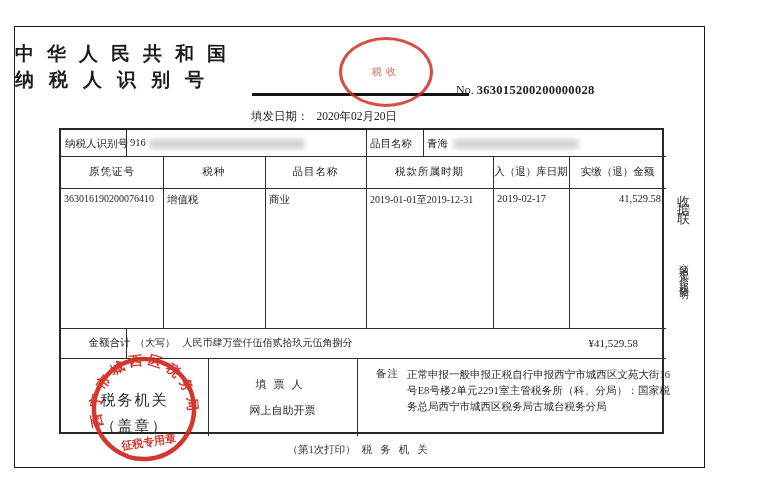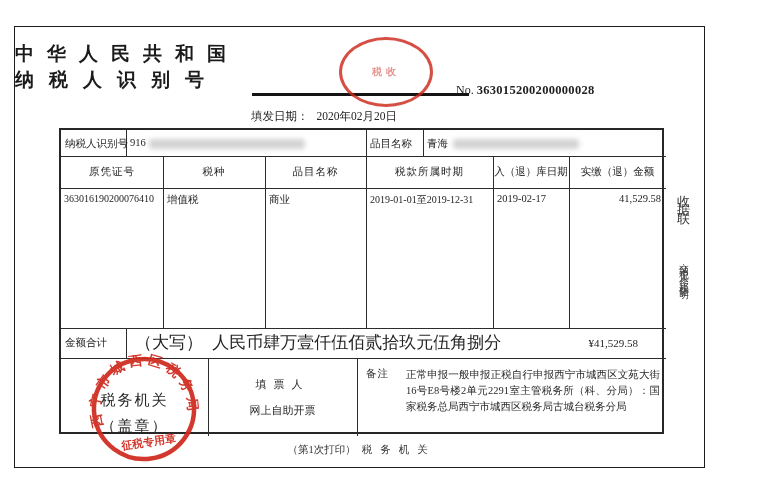--- a/index.html
+++ b/index.html
@@ -28,22 +28,22 @@
   .th{position:absolute;top:26px;height:32px;display:flex;align-items:center;justify-content:center;
     font-size:10.5px;color:#242424;letter-spacing:1px}
   .blob{position:absolute;height:10px;border-radius:3px;background:#c4c4c4;filter:blur(2.5px);opacity:.75}
   .amt{text-align:right}
   
   .auth-cell{position:absolute;left:0;top:228px;width:147px;height:78px;display:flex;flex-direction:column;
     align-items:center;justify-content:flex-end;gap:7px;font-size:15px;letter-spacing:2px;color:#2a2a2a}
   .filler-cell{position:absolute;left:147px;top:228px;width:149px;height:78px;display:flex;flex-direction:column;
     align-items:center;justify-content:center;gap:11px;font-size:11px;color:#2a2a2a}
   .filler-title{letter-spacing:7px}
-  .remark-cell{position:absolute;left:296px;top:228px;width:309px;height:78px;display:flex;
-    padding:9px 6px 0 9px;gap:17px;font-size:10.5px;color:#2a2a2a}
+  .remark-cell{position:absolute;left:306px;top:228px;width:309px;height:78px;display:flex;
+    padding:9px 6px 0 9px;gap:8px;font-size:10.5px;color:#2a2a2a}
   .remark-label{letter-spacing:1px;white-space:nowrap}
   .remark-text{flex:1;line-height:1.5;word-break:break-all;text-align:justify}
   .round-stamp{position:absolute;left:28px;top:224px;width:110px;height:110px;z-index:6;
     transform:rotate(-8deg);opacity:.93}
   
   .print-note{position:absolute;left:44px;top:416px;width:605px;text-align:center;font-size:10.5px;color:#333}
   .print-note .spread{letter-spacing:8px;margin-left:6px}
   .vtext{position:absolute;writing-mode:vertical-rl;text-orientation:upright;color:#333;white-space:nowrap}
   .copy-name{left:659px;top:158px;font-size:13px;letter-spacing:8px}
   .copy-usage{left:662px;top:228px;font-size:9.5px;letter-spacing:3.5px}
@@ -102,22 +102,22 @@
     <div class="th" style="left:432px;width:76px;letter-spacing:0">入（退）库日期</div>
     <div class="th" style="left:508px;width:97px;letter-spacing:0">实缴（退）金额</div>
 
     <div class="cellt" style="left:3px;top:63px;font-size:10px">363016190200076410</div>
     <div class="cellt" style="left:106px;top:63px">增值税</div>
     <div class="cellt" style="left:208px;top:63px">商业</div>
     <div class="cellt" style="left:309px;top:63px;font-size:10px">2019-01-01至2019-12-31</div>
     <div class="cellt" style="left:436px;top:63px">2019-02-17</div>
     <div class="cellt amt" style="left:508px;top:63px;width:92px;">41,529.58</div>
 
-    <div class="cellt" style="left:4px;top:198px;width:65px;line-height:30px;text-align:left">金额合计</div>
-    <div class="cellt" style="left:74px;top:198px;line-height:30px;font-size:17px">
+    <div class="cellt" style="left:16px;top:198px;width:65px;line-height:30px;text-align:center">金额合计</div>
+    <div class="cellt" style="left:74px;top:198px;line-height:30px;font-size:10px">
       <span>（大写）</span>
       <span style="margin-left:5px">人民币肆万壹仟伍佰贰拾玖元伍角捌分</span>
     </div>
     <div class="cellt amt" style="left:455px;top:198px;width:145px;line-height:30px;font-size:11px;padding-right:23px">¥41,529.58</div>
 
     <div class="auth-cell">
       <span>税务机关</span>
       <span>（盖章）</span>
     </div>
     <svg class="round-stamp" viewBox="0 0 110 110">

